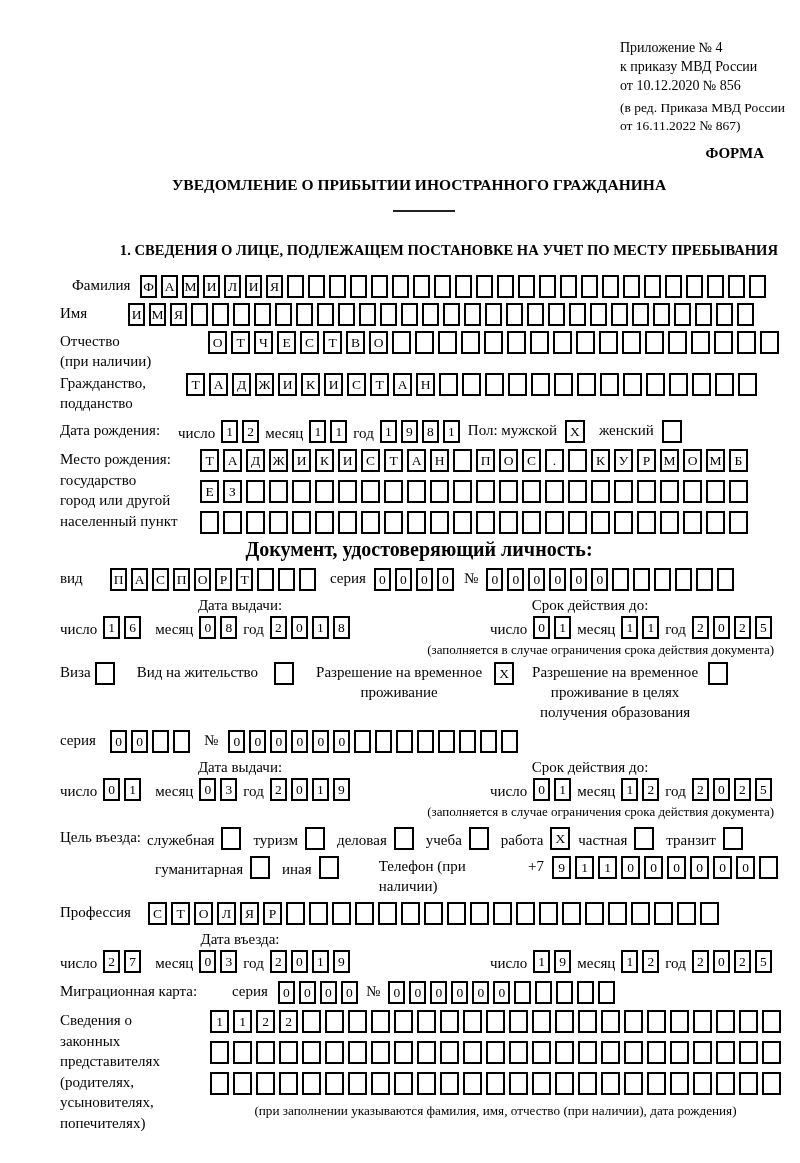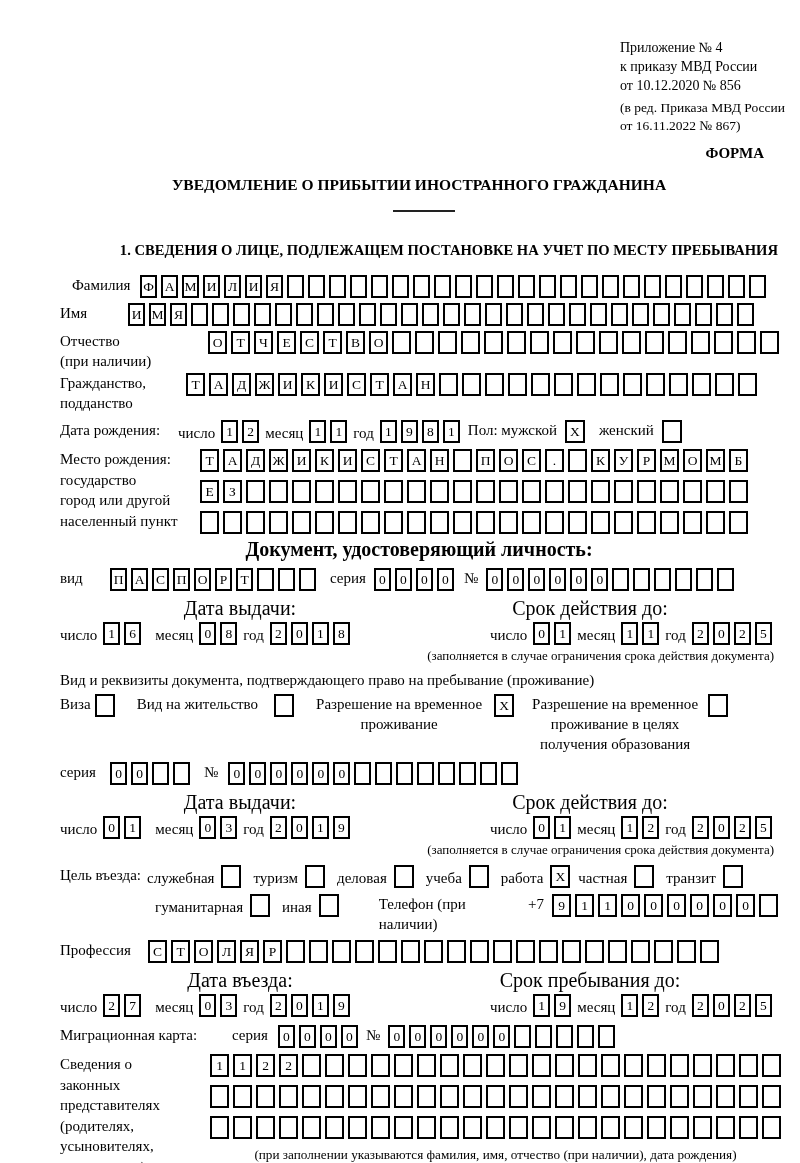--- a/index.html
+++ b/index.html
@@ -38,21 +38,21 @@
   .dgrp .lbl { margin-top: 2px; }
   
   .two-col { display: flex; align-items: flex-start; }
   .lab-col { flex: 0 0 140px; }
   .lab-col div { font-size: 15px; line-height: 20.5px; }
   .cellrows > .cells { display: flex; margin-bottom: 8px; }
   .center-heading { text-align: center; font-size: 20px; margin-top: 4px; }
   
   .dates-pair { margin-top: 6px; }
   .dates-pair .heads { display: flex; }
-  .dates-pair .heads div { font-size: 20px; }
+  .dates-pair .heads div { font-size: 15px; }
   .dates-pair .h-left { width: 360px; text-align: center; }
   .dates-pair .h-right { width: 340px; text-align: center; }
   .dates-pair .drow { display: flex; margin-top: 2px; }
   .dates-pair .d-left { width: 360px; }
   .dates-pair .d-right { padding-left: 70px; }
   .note-right { text-align: right; font-size: 13px; margin-top: 3px; padding-right: 4px; }
   
   .cbgroup { display: flex; margin-top: 4px; }
   .cbitem { display: flex; align-items: flex-start; }
   .cbitem .cbl { font-size: 15px; line-height: 20px; text-align: center; }
@@ -429,21 +429,20 @@
             <span class="cell">2</span>
             <span class="cell">0</span>
             <span class="cell">2</span>
             <span class="cell">5</span>
           </span>
       </span>
     </div>
     <div class="note-right">(заполняется в случае ограничения срока действия документа)</div>
   </div>
 
-  <div class="lbl mt6">Вид и реквизиты документа, подтверждающего право на пребывание (проживание)</div>
 
   <div class="cbgroup">
     <div class="cbitem">
       <span class="cbl">Виза</span>
       <span class="cells cb" style="margin-left:4px">
           <span class="cell"></span>
         </span>
     </div>
     <div class="cbitem" style="margin-left:22px">
       <span class="cbl">Вид на жительство</span>
@@ -648,21 +647,20 @@
         <span class="cell"></span>
         <span class="cell"></span>
         <span class="cell"></span>
         <span class="cell"></span>
       </span>
   </div>
 
   <div class="dates-pair mt8">
     <div class="heads">
       <div class="h-left">Дата въезда:</div>
-      <div class="h-right">Срок пребывания до:</div>
     </div>
     <div class="drow">
       <span class="dgrp d-left">
         <span class="lbl">число</span>
         <span class="cells">
             <span class="cell">2</span>
             <span class="cell">7</span>
           </span>
         <span class="lbl" style="margin-left:8px">месяц</span>
         <span class="cells">

